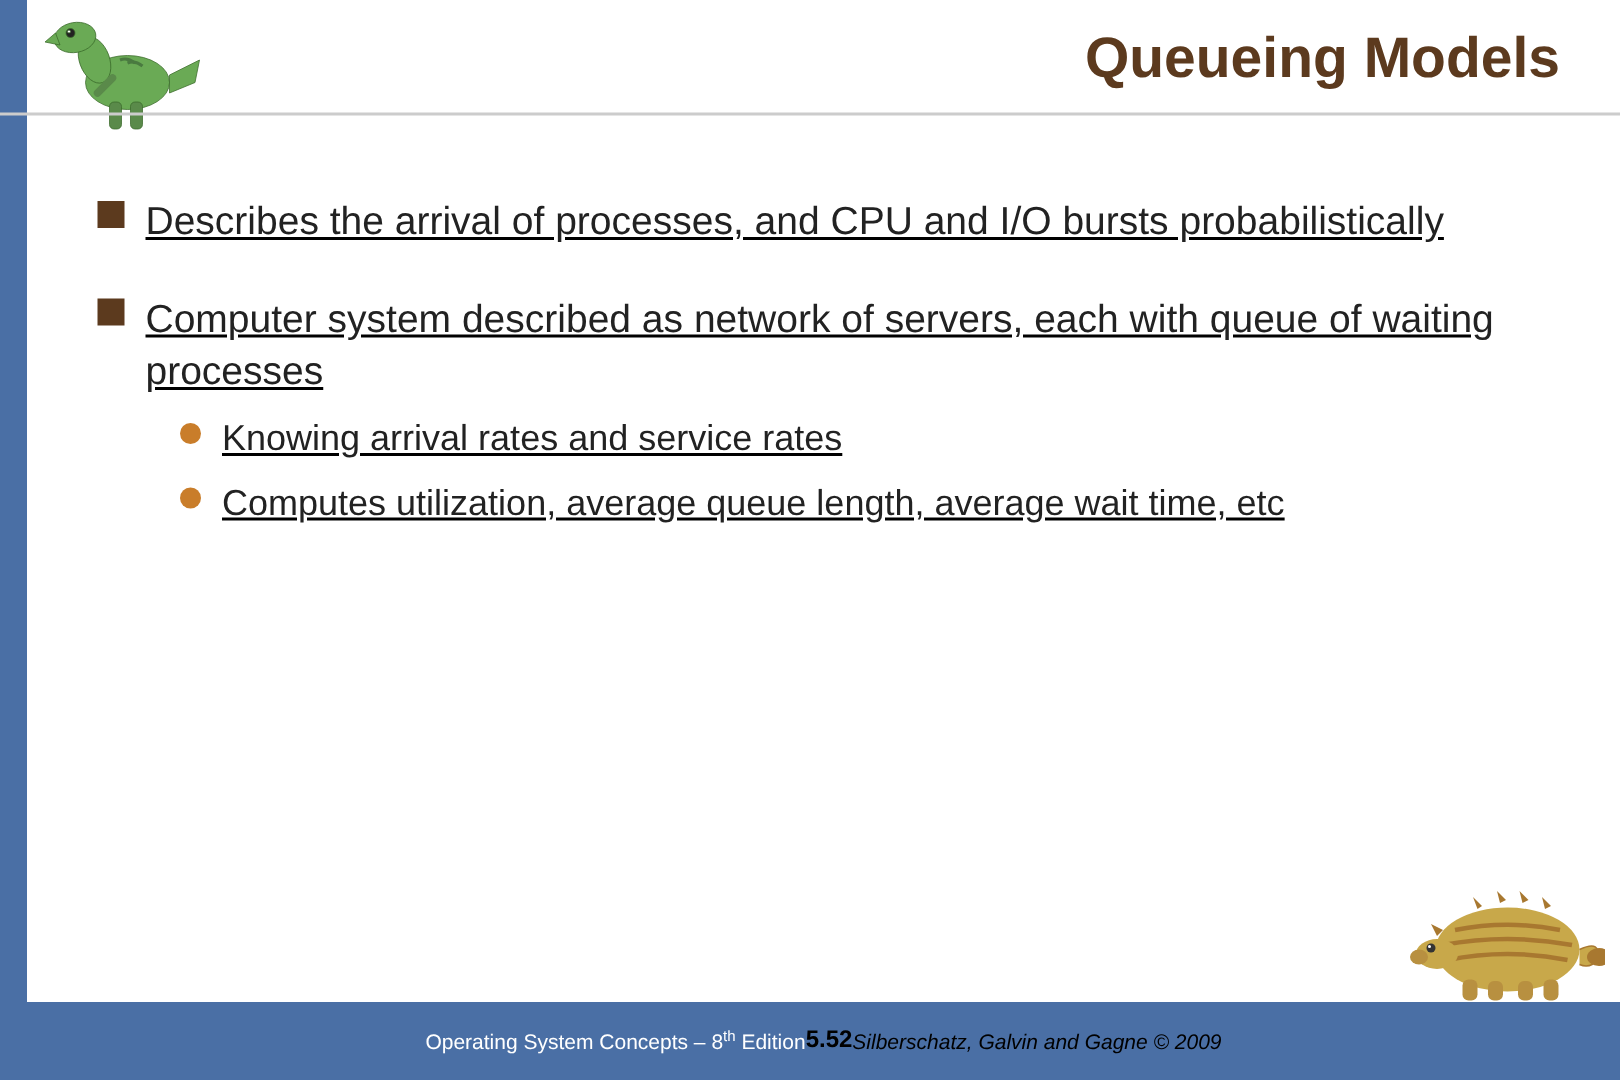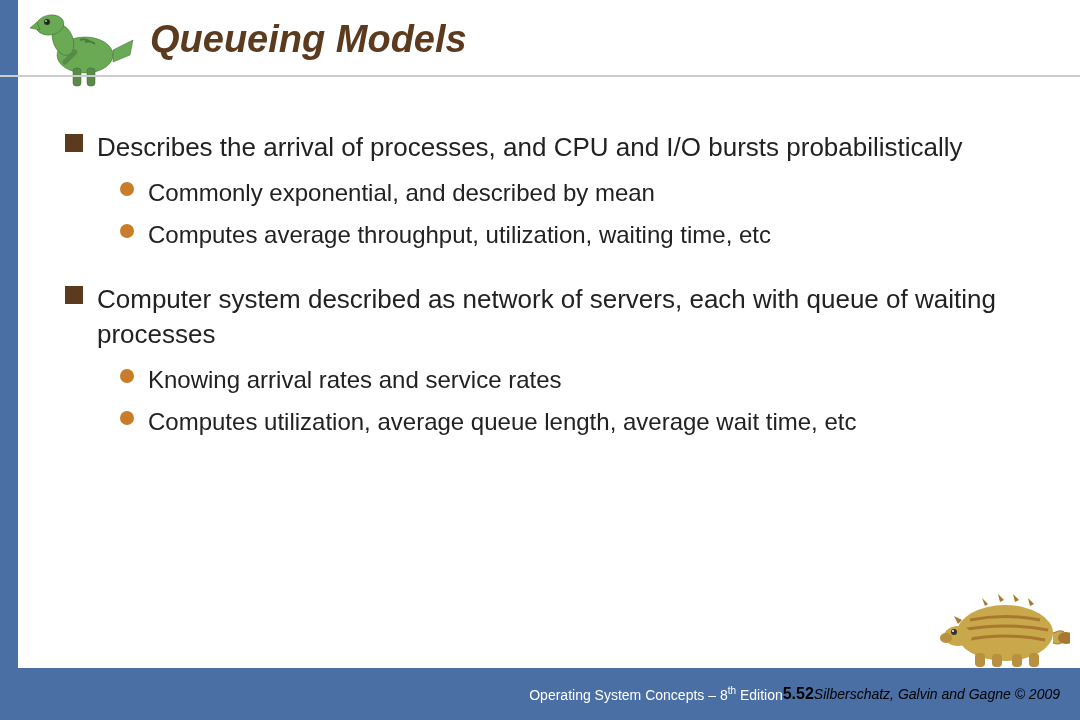--- a/index.html
+++ b/index.html
@@ -50,36 +50,36 @@
       left: 0;
       right: 0;
       padding: 18px 40px 14px 150px;
       border-bottom: 2px solid #cccccc;
     }
 
     .title-text {
       font-size: 38px;
       font-weight: bold;
       color: #5c3a1e;
-      text-align: left;
-      font-style: italic;
+      text-align: right;
     }
 
     
     .content-area {
       position: absolute;
       top: 110px;
       left: 25px;
       right: 25px;
       bottom: 60px;
       padding: 20px 40px 10px 40px;
     }
 
     .bullet-section {
       margin-bottom: 30px;
+      text-decoration: underline;
     }
 
     .main-bullet {
       display: flex;
       align-items: flex-start;
       margin-bottom: 12px;
     }
 
     .square-bullet {
       display: inline-block;
@@ -128,21 +128,21 @@
     
     .footer {
       position: absolute;
       bottom: 0;
       left: 18px;
       right: 0;
       height: 52px;
       background: #4a6fa5;
       display: flex;
       align-items: center;
-      justify-content: flex-end;
+      justify-content: center;
       padding: 0 20px;
     }
 
     .footer-left {
       color: #ffffff;
       font-size: 14px;
     }
 
     .footer-left sup {
       font-size: 10px;
@@ -208,30 +208,20 @@
   <div class="title-section">
     <h1 class="title-text">Queueing Models</h1>
   </div>
 
   <div class="content-area">
 
     <div class="bullet-section">
       <div class="main-bullet">
         <span class="square-bullet"></span>
         <span class="main-bullet-text">Describes the arrival of processes, and CPU and I/O bursts probabilistically</span>
-      </div>
-      <div class="sub-bullets">
-        <div class="sub-bullet">
-          <span class="circle-bullet"></span>
-          <span class="sub-bullet-text">Commonly exponential, and described by mean</span>
-        </div>
-        <div class="sub-bullet">
-          <span class="circle-bullet"></span>
-          <span class="sub-bullet-text">Computes average throughput, utilization, waiting time, etc</span>
-        </div>
       </div>
     </div>
 
     <div class="bullet-section">
       <div class="main-bullet">
         <span class="square-bullet"></span>
         <span class="main-bullet-text">Computer system described as network of servers, each with queue of waiting processes</span>
       </div>
       <div class="sub-bullets">
         <div class="sub-bullet">

